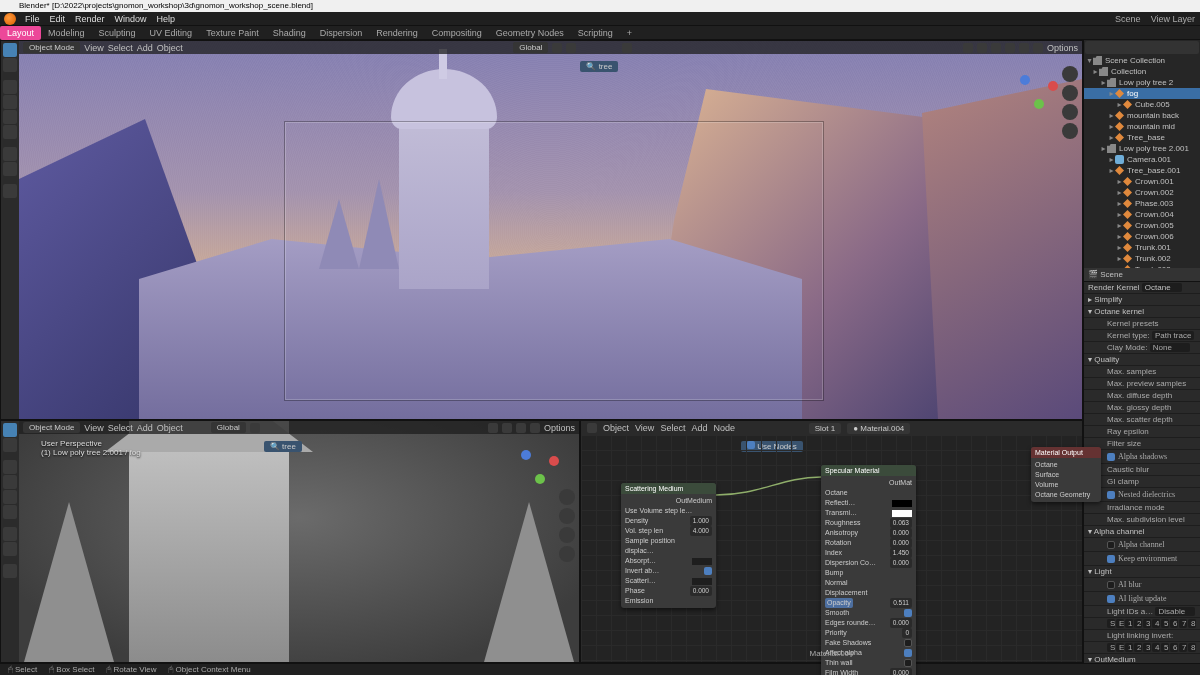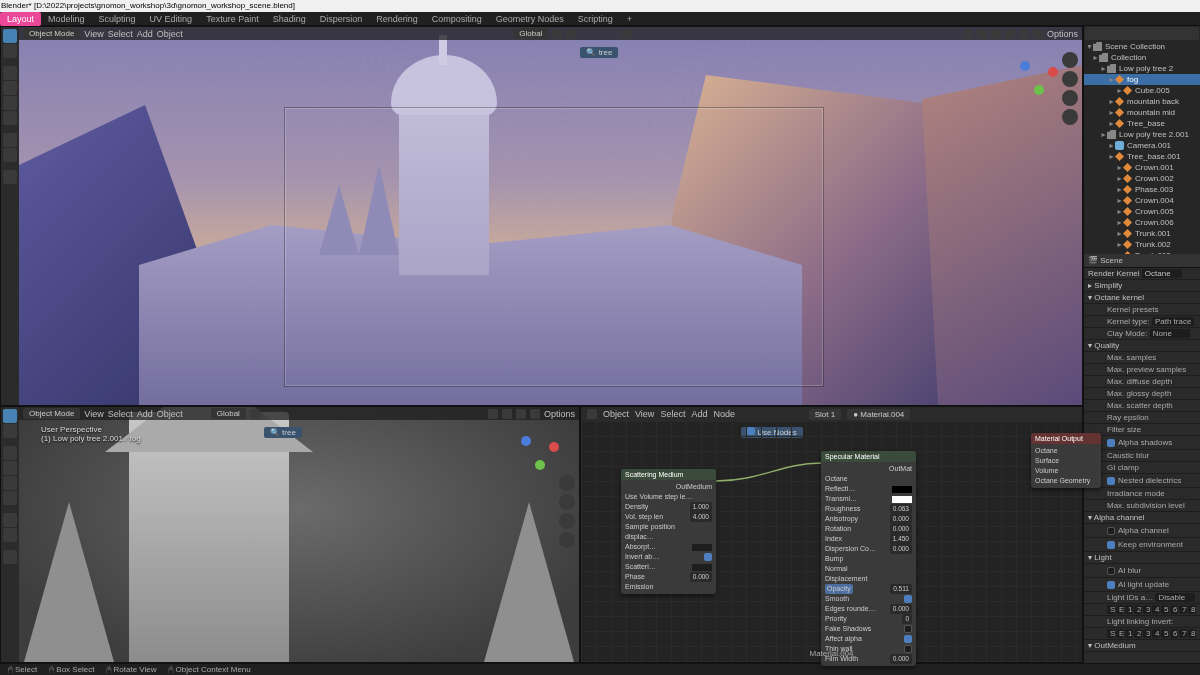--- a/index.html
+++ b/index.html
@@ -1,18 +1,18 @@
 <!DOCTYPE html>
 <html><head>
 <meta charset="utf-8">
 <style>
   * { box-sizing: border-box; margin: 0; padding: 0; }
   html, body { width: 1200px; height: 675px; overflow: hidden; font-family: -apple-system, "Segoe UI", sans-serif; font-size: 9px; color: #c0c0c0; background: #1a1a1a; }
   .window { display: flex; flex-direction: column; width: 100%; height: 100%; }
-  .titlebar { height: 12px; background: #f0f0f0; color: #000; font-size: 8px; padding: 0 1px; line-height: 12px; white-space: nowrap; overflow: hidden; }
+  .titlebar { height: 12px; background: #f0f0f0; color: #000; font-size: 8px; padding: 0 19px; line-height: 12px; white-space: nowrap; overflow: hidden; }
   .menubar { height: 14px; background: #1f1f1f; display: flex; align-items: center; border-bottom: 1px solid #111; }
   .menubar .bicon { width: 12px; height: 12px; margin: 0 4px; background: radial-gradient(circle at 40% 40%, #ff9a3c, #d85c00); border-radius: 50%; }
   .menubar .mitem { padding: 0 5px; line-height: 14px; cursor: default; color: #ddd; }
   .menubar .spacer { flex: 1; }
   .menubar .right .mitem { color: #aaa; }
   .tabbar { height: 14px; background: #202020; display: flex; align-items: center; border-bottom: 1px solid #111; }
   .tabbar .tab { padding: 0 7px; line-height: 14px; color: #aaa; }
   .tabbar .tab.active { background: #ec4899; color: #fff; border-radius: 2px; }
   .main { flex: 1; display: flex; min-height: 0; }
   .leftcol { flex: 1; display: flex; flex-direction: column; min-width: 0; }
@@ -68,32 +68,43 @@
   .oicon { width:9px; height:9px; margin-right:3px; display:inline-block; }
   .oicon.coll { background:#888; clip-path: polygon(0 20%,30% 20%,40% 0,100% 0,100% 100%,0 100%);}
   .oicon.mesh { background:#e0893d; clip-path: polygon(50% 0,100% 50%,50% 100%,0 50%);}
   .oicon.cam { background:#6faed9; border-radius:2px;}
   .tri { width:7px; text-align:center; color:#888; }
   .ind { display:inline-block; }
   .props { flex:1; overflow:hidden; font-size:8px; }
   .props .ph { background:#333; padding:2px 4px; border-bottom:1px solid #111;}
   .props .sect { padding:1px 4px; border-bottom:1px solid #1d1d1d;}
   .props .sect.sub { padding-left:23px; color:#aaa;}
-  .props label { display:flex; align-items:center; gap:3px; line-height:11px;}
+  .props label { display:flex; align-items:center; gap:3px; line-height:11px;font-family:Liberation Serif, serif;}
   .props .field { background:#1d1d1d; border-radius:2px; padding:0 3px; display:inline-block; min-width:40px; }
   .cb { width:8px; height:8px; background:#4d7fbf; border-radius:2px; display:inline-block; }
   .cb.off { background:#1d1d1d; border:1px solid #555;}
   .statusbar { height:12px; background:#202020; display:flex; align-items:center; gap:12px; padding:0 8px; font-size:8px; color:#aaa; border-top:1px solid #111;}
 </style>
 </head>
 <body>
 
 <div class="window">
   <div class="titlebar">Blender* [D:\2022\projects\gnomon_workshop\3d\gnomon_workshop_scene.blend]</div>
 
+  <div class="menubar">
+    <div class="bicon"></div>
+    <span class="mitem">File</span>
+    <span class="mitem">Edit</span>
+    <span class="mitem">Render</span>
+    <span class="mitem">Window</span>
+    <span class="mitem">Help</span>
+    <div class="spacer"></div>
+    <span class="right"><span class="mitem">Scene</span></span>
+    <span class="right"><span class="mitem">View Layer</span></span>
+  </div>
 
   <div class="tabbar">
     <span class="tab active">Layout</span>
     <span class="tab">Modeling</span>
     <span class="tab">Sculpting</span>
     <span class="tab">UV Editing</span>
     <span class="tab">Texture Paint</span>
     <span class="tab">Shading</span>
     <span class="tab">Dispersion</span>
     <span class="tab">Rendering</span>

